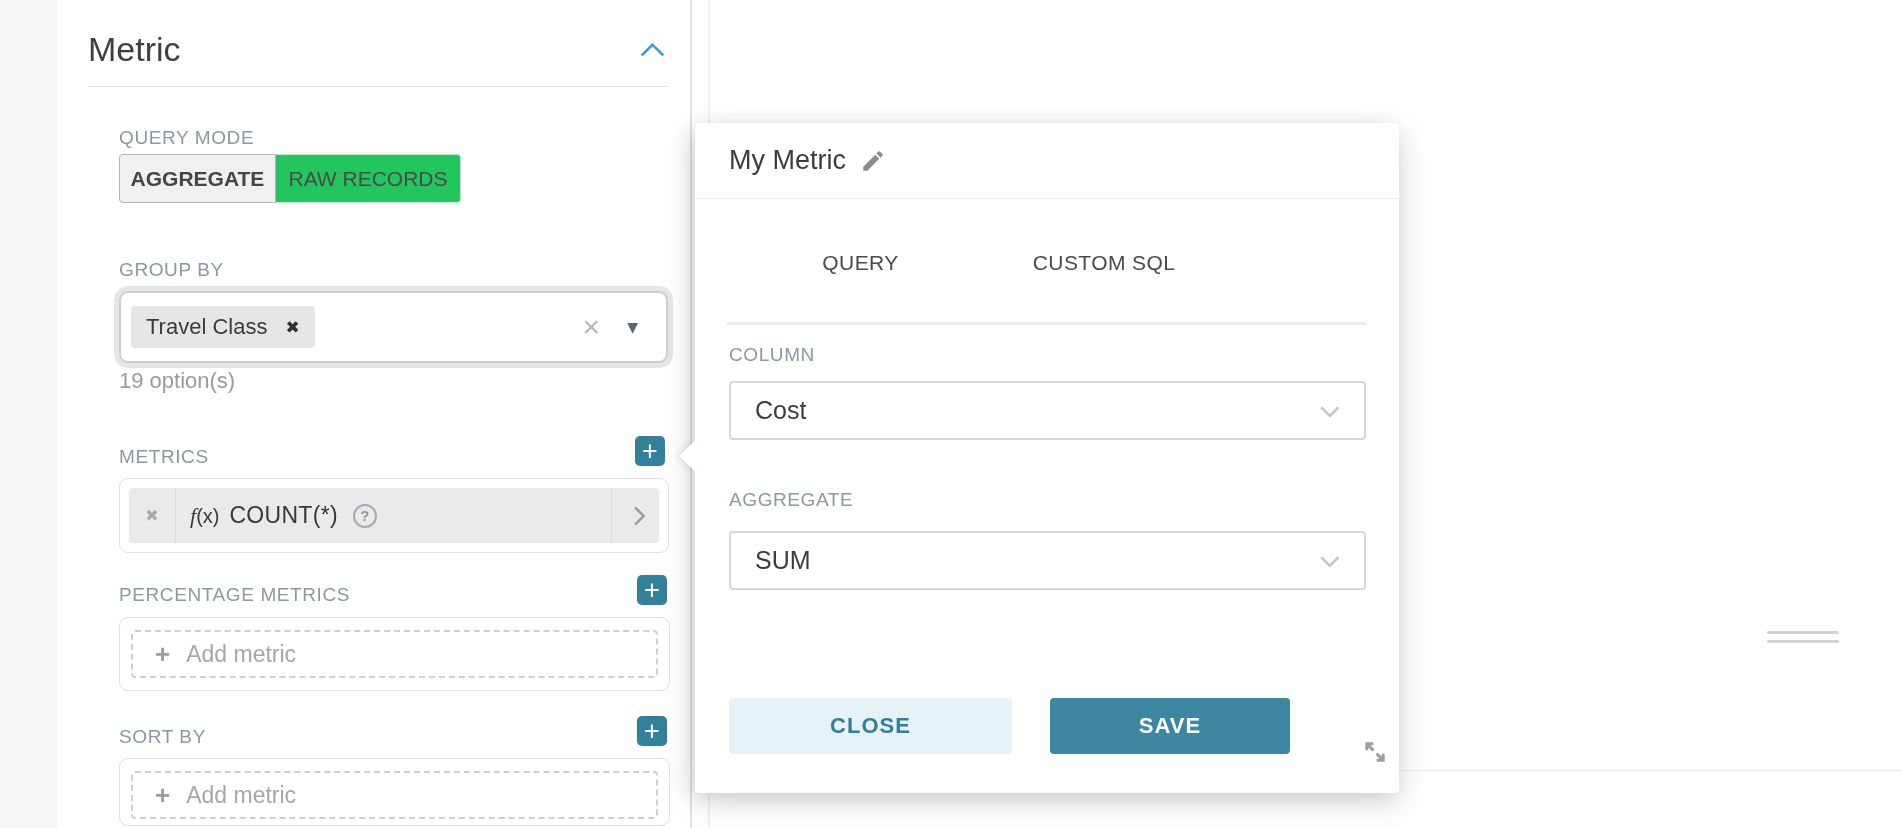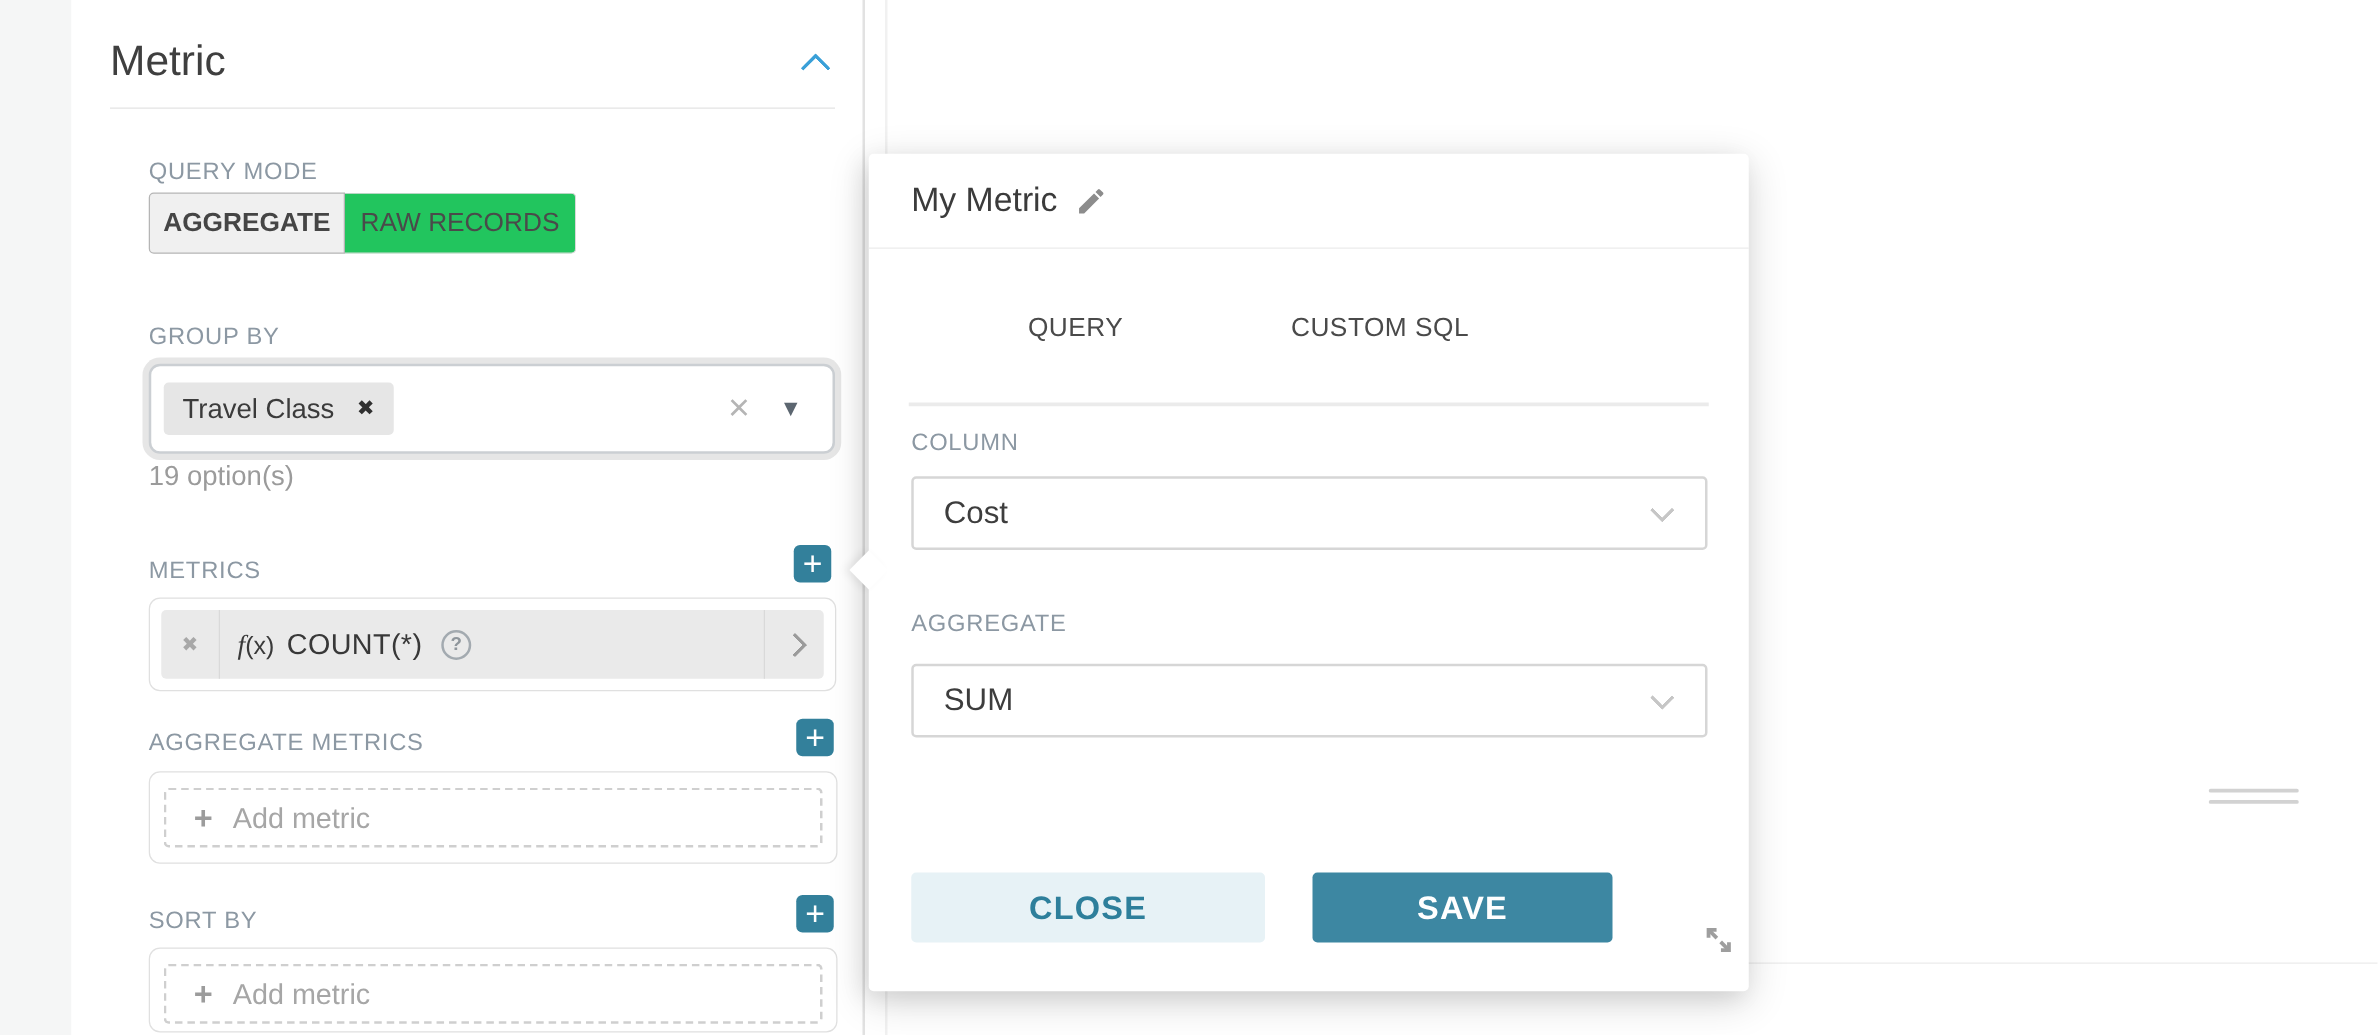--- a/index.html
+++ b/index.html
@@ -105,21 +105,21 @@
 
   .pop-lbl { position:absolute; left:34px; }
   .pop-select { position:absolute; left:34px; width:637px; height:59px; background:#fff;
     border:2px solid #d6d6d6; border-radius:4px; display:flex; align-items:center;
     padding-left:24px; font-size:25px; color:#3d3d3d; cursor:pointer; }
   .pop-select .chev-d { position:absolute; right:30px; width:14px; height:14px;
     border-right:3px solid #c6c6c6; border-bottom:3px solid #c6c6c6;
     transform:rotate(45deg) translateY(-4px); border-radius:1px; }
 
   .pop-btn { position:absolute; top:575px; height:56px; border:none; border-radius:4px;
-    font-family:inherit; font-size:26px; font-weight:bold; letter-spacing:1px;
+    font-family:inherit; font-size:22px; font-weight:bold; letter-spacing:1px;
     cursor:pointer; }
   #close-btn { left:34px; width:283px; background:#e7f2f6; color:#2e7f9b; }
   #save-btn  { left:355px; width:240px; background:#3d87a2; color:#ffffff; }
   #resize-icon { position:absolute; left:666px; top:615px; width:28px; height:28px;
     cursor:nwse-resize; display:flex; }
 </style>
 </head>
 <body>
 
 <div class="abs" id="left-gutter"></div>
@@ -159,21 +159,21 @@
     <span id="metric-remove">✖</span>
     <span id="metric-fx"><i>f</i><span>(x)</span></span>
     <span id="metric-name">COUNT(*)</span>
     <span id="metric-help">?</span>
     <span id="metric-open">
         <span class="chev-r"></span>
       </span>
   </div>
 </div>
 
-<div class="abs lbl" style="left:119px; top:584px;">AGGREGATE METRICS</div>
+<div class="abs lbl" style="left:119px; top:584px;">PERCENTAGE METRICS</div>
 <div class="abs plus-btn" style="left:637px; top:575px;">
   <span>+</span>
 </div>
 <div class="abs dash-box" style="left:119px; top:617px; height:74px;">
   <div class="dash-inner">
     <span class="dash-plus">+</span>
     <span class="dash-text">Add metric</span>
   </div>
 </div>
 

